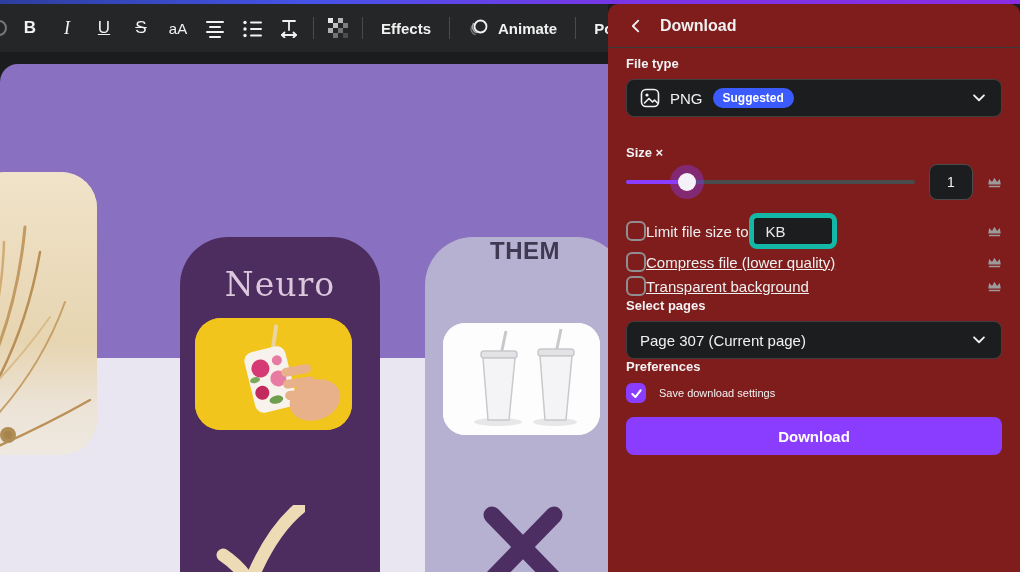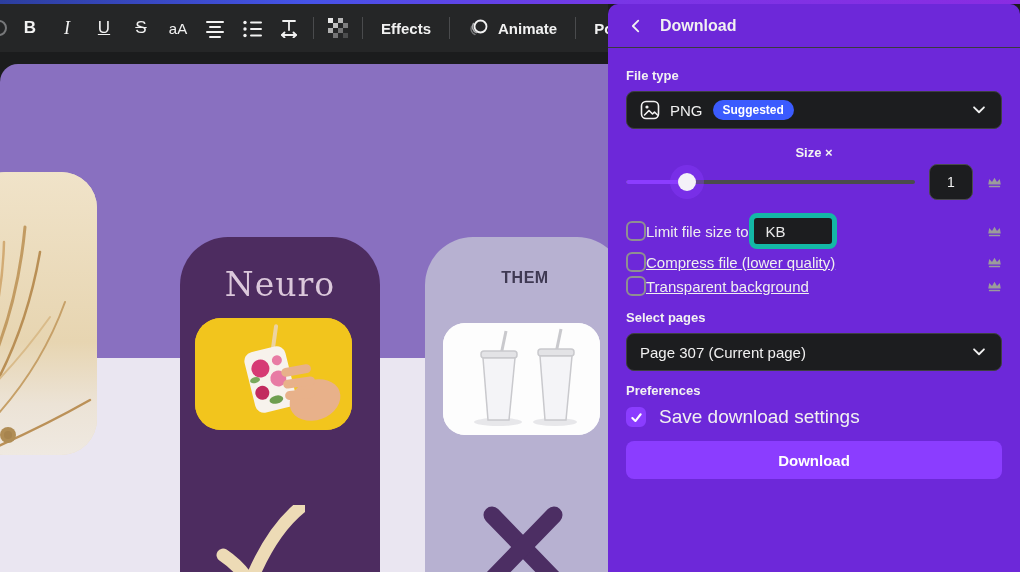--- a/index.html
+++ b/index.html
@@ -34,36 +34,36 @@
     background:linear-gradient(to bottom,#8970c0 0,#8970c0 294px,#eae6f1 294px); }
   .card { position:absolute; overflow:hidden; }
   .beige-card { left:-30px; top:108px; width:127px; height:283px; border-radius:36px; background:#ecdfc4; }
   .neuro-card { left:180px; top:173px; width:200px; height:335px; border-radius:48px 48px 0 0; background:#4d2c60; }
   .neuro-title { margin-top:28px; text-align:center; font-family:"DejaVu Serif", serif;
     font-size:33px; font-weight:400; color:#dbc8db; letter-spacing:1px; }
   .yellow-card { position:absolute; left:15px; top:81px; width:157px; height:112px;
     border-radius:26px; overflow:hidden; background:#f2c51d; }
   .check-mark { position:absolute; left:35px; top:268px; width:90px; height:80px; }
   .them-card { left:425px; top:173px; width:200px; height:335px; border-radius:48px 48px 0 0; background:#b7b1d1; }
-  .them-title { margin-top:32px; text-align:center; font-size:16px; font-weight:700;
+  .them-title { text-align:center; font-size:24px; font-weight:700;
     color:#3f3953; letter-spacing:.5px; }
   .white-card { position:absolute; left:18px; top:86px; width:157px; height:112px;
     border-radius:22px; overflow:hidden; background:#fdfdfd; }
   .x-mark { position:absolute; left:53px; top:268px; width:90px; height:80px; }
   
   .panel { position:absolute; left:608px; top:4px; width:412px; height:568px;
-    background:#6d28d9; border-radius:10px 10px 0 0; display:flex; flex-direction:column; }
+    background:#7f1d1d; border-radius:10px 10px 0 0; display:flex; flex-direction:column; }
   .panel-header { height:44px; flex:0 0 44px; display:flex; align-items:center; gap:12px;
     padding:0 16px; border-bottom:1px solid #3a3b3d; }
   .back-btn { width:24px; height:24px; display:flex; align-items:center; justify-content:center;
     cursor:pointer; color:#f1f1f1; }
   .panel-title { font-size:16px; font-weight:700; }
   .panel-body { padding:8px 18px 0; display:flex; flex-direction:column; }
   .field-label { font-size:13px; font-weight:700; color:#f2f2f2; }
-  .mt12 { margin-top:12px; } .mt16 { margin-top:16px;text-align:center; } .mt8 { margin-top:8px; }
+  .mt12 { } .mt16 { margin-top:28px; } .mt8 { margin-top:8px; }
   .select { height:38px; background:#1c1d1f; border:1px solid #3e3f41; border-radius:8px;
     display:flex; align-items:center; padding:0 13px; gap:10px; font-size:15px; cursor:pointer; }
   .spacer { flex:1; }
   .badge { background:#3b5bfe; color:#fff; font-size:12px; font-weight:700;
     padding:3px 10px; border-radius:999px; }
   .slider-row { display:flex; align-items:center; gap:14px; height:40px; margin-top:2px; }
   .slider { flex:1; position:relative; height:4px; background:#4a4b4d; border-radius:2px; cursor:pointer; }
   .slider-fill { position:absolute; left:0; top:0; bottom:0; width:21%; background:#8b3dff; border-radius:2px; }
   .slider-thumb { position:absolute; left:21%; top:50%; transform:translate(-50%,-50%);
     width:18px; height:18px; background:#f4f1f8; border-radius:50%;
@@ -75,21 +75,21 @@
   .opt-row { display:flex; align-items:center; font-size:15px; color:#efefef; }
   .opt-row.tall { margin-top:10px; height:38px; }
   .opt-row.short { height:24px;text-decoration:underline; }
   .checkbox { width:20px; height:20px; border:2px solid #8f8f91; border-radius:6px;
     flex:0 0 auto; cursor:pointer; }
   .checkbox.checked { background:#8b3dff; border-color:#8b3dff;
     display:flex; align-items:center; justify-content:center; }
   .kb-input { width:88px; height:36px; border:5px solid #14b8a6; background:#1c1d1f;
     border-radius:8px; display:flex; align-items:center; justify-content:flex-start;
     padding:0 12px; color:#e9e9e9; cursor:text; }
-  .pref-row { display:flex; align-items:center; gap:13px; font-size:19px; margin-top:8px; height:22px; }
+  .pref-row { display:flex; align-items:center; gap:13px; font-size:11px; margin-top:8px; height:22px; }
   .download-btn { height:38px; background:#8b3dff; border:none; border-radius:8px; color:#fff;
     font-size:15px; font-weight:700; display:flex; align-items:center; justify-content:center;
     margin-top:13px; cursor:pointer; font-family:inherit; }
   .savings { margin-top:16px; height:48px; background:#313234; border-radius:8px;
     display:flex; align-items:center; gap:12px; padding:0 18px; font-size:15px; color:#f0f0f0; }
 </style>
 </head>
 <body>
 
 <div class="screen">

